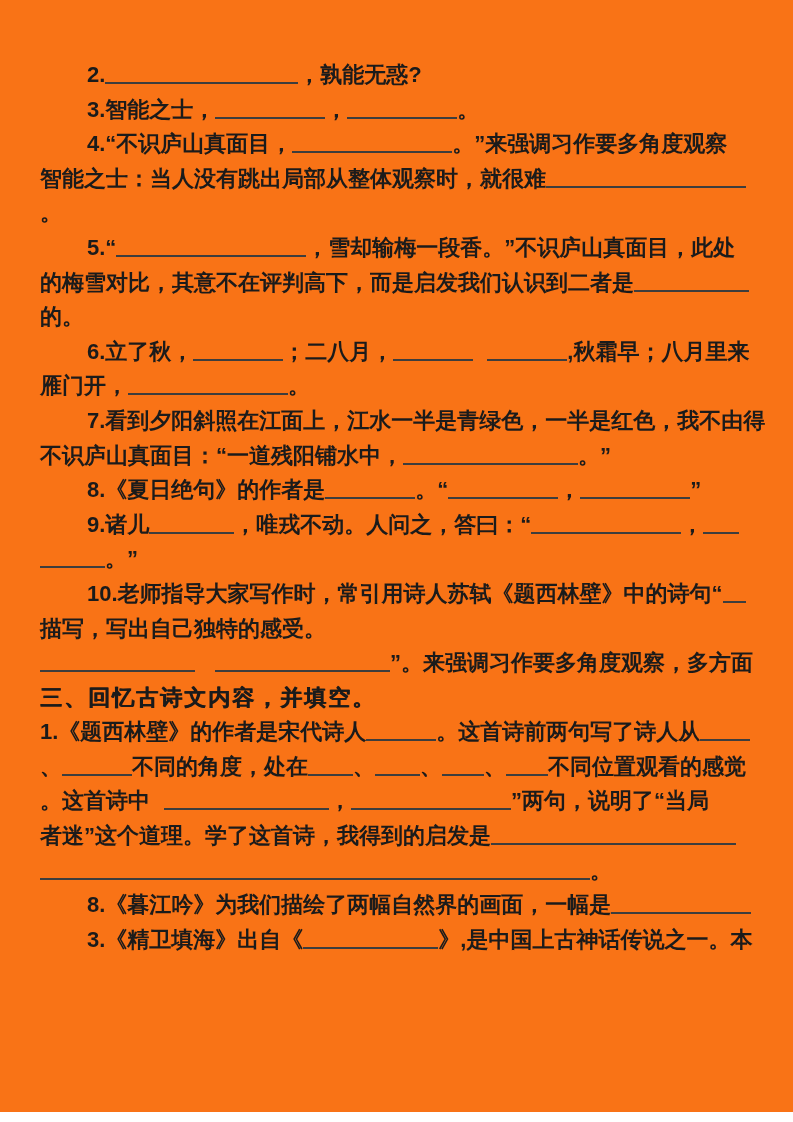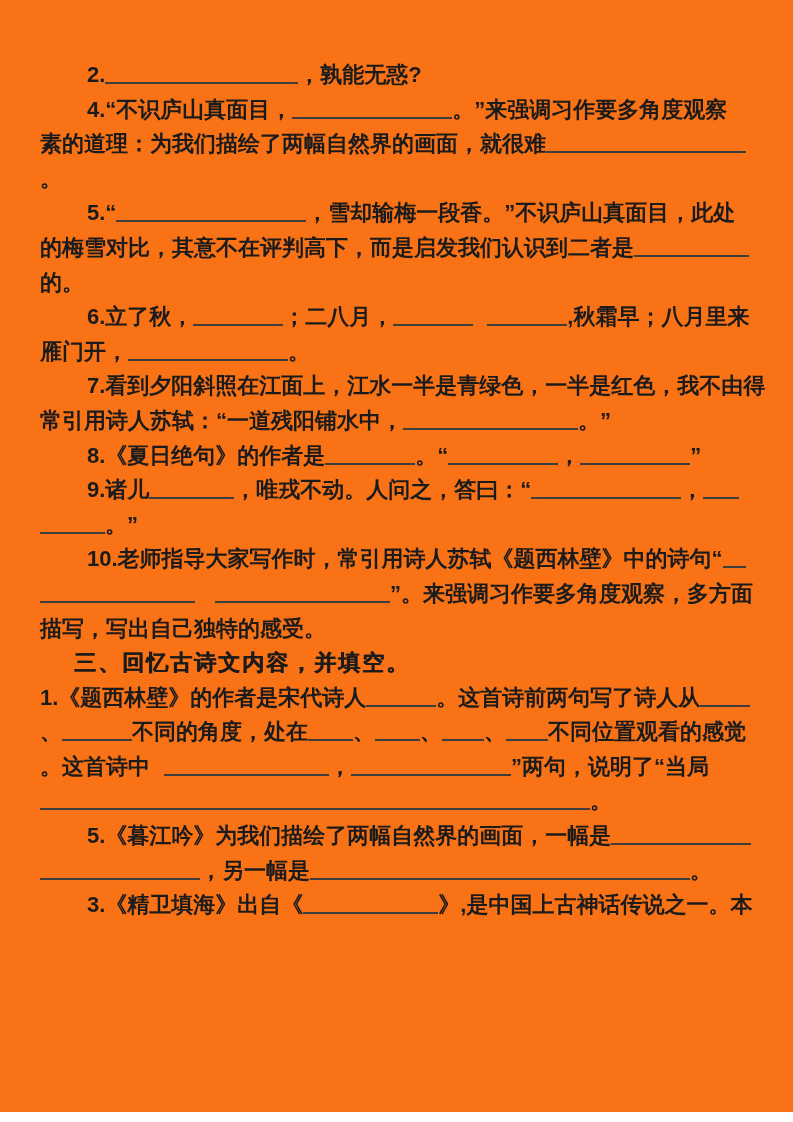--- a/index.html
+++ b/index.html
@@ -17,56 +17,56 @@
   .line{
     height:34.6px;
     line-height:34.6px;
     white-space:nowrap;
   }
   .line.indent{padding-left:47px;}
   .line.heading{
     font-weight:900;
     text-shadow:0.7px 0 0 currentColor;
     letter-spacing:2px;
-    margin-left:34px;
   }
   .blank{
     display:inline-block;
     border-bottom:2px solid #3d3d3d;
     height:18px;
     position:relative;
     top:2px;
   }
   .gap{display:inline-block;}
   .seg{display:inline;}
 </style>
 </head>
 <body>
 
 <div class="page">
   <div class="content" id="content">
       <div class="line indent"><span class="seg">2.</span><span class="blank" style="width: 193px; border-bottom-color: rgb(61, 61, 61);"></span><span class="seg">，孰能无惑?</span></div>
+      <div class="line indent"><span class="seg">3.智能之士，</span><span class="blank" style="width: 110px; border-bottom-color: rgb(61, 61, 61);"></span><span class="seg">，</span><span class="blank" style="width: 110px; border-bottom-color: rgb(61, 61, 61);"></span><span class="seg">。</span></div>
       <div class="line indent"><span class="seg">4.“不识庐山真面目，</span><span class="blank" style="width: 160px; border-bottom-color: rgb(61, 61, 61);"></span><span class="seg">。”来强调习作要多角度观察</span></div>
-      <div class="line"><span class="seg">素的道理：为我们描绘了两幅自然界的画面，就很难</span><span class="blank" style="width: 200px; border-bottom-color: rgb(61, 61, 61);"></span></div>
+      <div class="line"><span class="seg">智能之士：当人没有跳出局部从整体观察时，就很难</span><span class="blank" style="width: 200px; border-bottom-color: rgb(61, 61, 61);"></span></div>
       <div class="line"><span class="seg">。</span></div>
       <div class="line indent"><span class="seg">5.“</span><span class="blank" style="width: 190px; border-bottom-color: rgb(61, 61, 61);"></span><span class="seg">，雪却输梅一段香。”不识庐山真面目，此处</span></div>
       <div class="line"><span class="seg">的梅雪对比，其意不在评判高下，而是启发我们认识到二者是</span><span class="blank" style="width: 115px; border-bottom-color: rgb(61, 61, 61);"></span></div>
       <div class="line"><span class="seg">的。</span></div>
       <div class="line indent"><span class="seg">6.立了秋，</span><span class="blank" style="width: 90px; border-bottom-color: rgb(61, 61, 61);"></span><span class="seg">；二八月，</span><span class="blank" style="width: 80px; border-bottom-color: rgb(61, 61, 61);"></span><span class="gap" style="width: 14px;"></span><span class="blank" style="width: 80px; border-bottom-color: rgb(61, 61, 61);"></span><span class="seg">,秋霜早；八月里来</span></div>
       <div class="line"><span class="seg">雁门开，</span><span class="blank" style="width: 160px; border-bottom-color: rgb(61, 61, 61);"></span><span class="seg">。</span></div>
       <div class="line indent"><span class="seg">7.看到夕阳斜照在江面上，江水一半是青绿色，一半是红色，我不由得</span></div>
-      <div class="line"><span class="seg">常引用诗人苏轼：“一道残阳铺水中，</span><span class="blank" style="width: 175px; border-bottom-color: rgb(61, 61, 61);"></span><span class="seg">。”</span></div>
+      <div class="line"><span class="seg">不识庐山真面目：“一道残阳铺水中，</span><span class="blank" style="width: 175px; border-bottom-color: rgb(61, 61, 61);"></span><span class="seg">。”</span></div>
       <div class="line indent"><span class="seg">8.《夏日绝句》的作者是</span><span class="blank" style="width: 90px; border-bottom-color: rgb(61, 61, 61);"></span><span class="seg">。“</span><span class="blank" style="width: 110px; border-bottom-color: rgb(61, 61, 61);"></span><span class="seg">，</span><span class="blank" style="width: 110px; border-bottom-color: rgb(61, 61, 61);"></span><span class="seg">”</span></div>
       <div class="line indent"><span class="seg">9.诸儿</span><span class="blank" style="width: 85px; border-bottom-color: rgb(61, 61, 61);"></span><span class="seg">，唯戎不动。人问之，答曰：“</span><span class="blank" style="width: 150px; border-bottom-color: rgb(61, 61, 61);"></span><span class="seg">，</span><span class="blank" style="width: 36px; border-bottom-color: rgb(61, 61, 61);"></span></div>
       <div class="line"><span class="blank" style="width: 65px; border-bottom-color: rgb(61, 61, 61);"></span><span class="seg">。”</span></div>
       <div class="line indent"><span class="seg">10.老师指导大家写作时，常引用诗人苏轼《题西林壁》中的诗句“</span><span class="blank" style="width: 23px; border-bottom-color: rgb(61, 61, 61);"></span></div>
+      <div class="line"><span class="seg">描写，写出自己独特的感受。</span></div>
       <div class="line"><span class="blank" style="width: 155px; border-bottom-color: rgb(61, 61, 61);"></span><span class="gap" style="width: 20px;"></span><span class="blank" style="width: 175px; border-bottom-color: rgb(61, 61, 61);"></span><span class="seg">”。来强调习作要多角度观察，多方面</span></div>
-      <div class="line"><span class="seg">描写，写出自己独特的感受。</span></div>
       <div class="line heading"><span class="seg">三、回忆古诗文内容，并填空。</span></div>
       <div class="line"><span class="seg">1.《题西林壁》的作者是宋代诗人</span><span class="blank" style="width: 70px; border-bottom-color: rgb(61, 61, 61);"></span><span class="seg">。这首诗前两句写了诗人从</span><span class="blank" style="width: 50px; border-bottom-color: rgb(61, 61, 61);"></span></div>
       <div class="line"><span class="seg">、</span><span class="blank" style="width: 70px; border-bottom-color: rgb(61, 61, 61);"></span><span class="seg">不同的角度，处在</span><span class="blank" style="width: 45px; border-bottom-color: rgb(61, 61, 61);"></span><span class="seg">、</span><span class="blank" style="width: 45px; border-bottom-color: rgb(61, 61, 61);"></span><span class="seg">、</span><span class="blank" style="width: 42px; border-bottom-color: rgb(61, 61, 61);"></span><span class="seg">、</span><span class="blank" style="width: 42px; border-bottom-color: rgb(61, 61, 61);"></span><span class="seg">不同位置观看的感觉</span></div>
       <div class="line"><span class="seg">。这首诗中</span><span class="gap" style="width: 14px;"></span><span class="blank" style="width: 165px; border-bottom-color: rgb(61, 61, 61);"></span><span class="seg">，</span><span class="blank" style="width: 160px; border-bottom-color: rgb(61, 61, 61);"></span><span class="seg">”两句，说明了“当局</span></div>
+      <div class="line"><span class="seg">者迷”这个道理。学了这首诗，我得到的启发是</span><span class="blank" style="width: 245px; border-bottom-color: rgb(61, 61, 61);"></span></div>
       <div class="line"><span class="blank" style="width: 550px; border-bottom-color: rgb(61, 61, 61);"></span><span class="seg">。</span></div>
-      <div class="line indent"><span class="seg">5.《暮江吟》为我们描绘了两幅自然界的画面，一幅是</span><span class="blank" style="width: 140px; border-bottom-color: rgb(61, 61, 61);"></span></div>
-      <div class="line"><span class="blank" style="width: 160px; border-bottom-color: rgb(61, 61, 61);"></span><span class="seg">，另一幅是</span><span class="blank" style="width: 380px; border-bottom-color: rgb(61, 61, 61);"></span><span class="seg">。</span></div>
+      <div class="line indent"><span class="seg">8.《暮江吟》为我们描绘了两幅自然界的画面，一幅是</span><span class="blank" style="width: 140px; border-bottom-color: rgb(61, 61, 61);"></span></div>
       <div class="line indent"><span class="seg">3.《精卫填海》出自《</span><span class="blank" style="width: 135px; border-bottom-color: rgb(61, 61, 61);"></span><span class="seg">》,是中国上古神话传说之一。本</span></div>
     </div>
 </div>
 
 </body></html>

